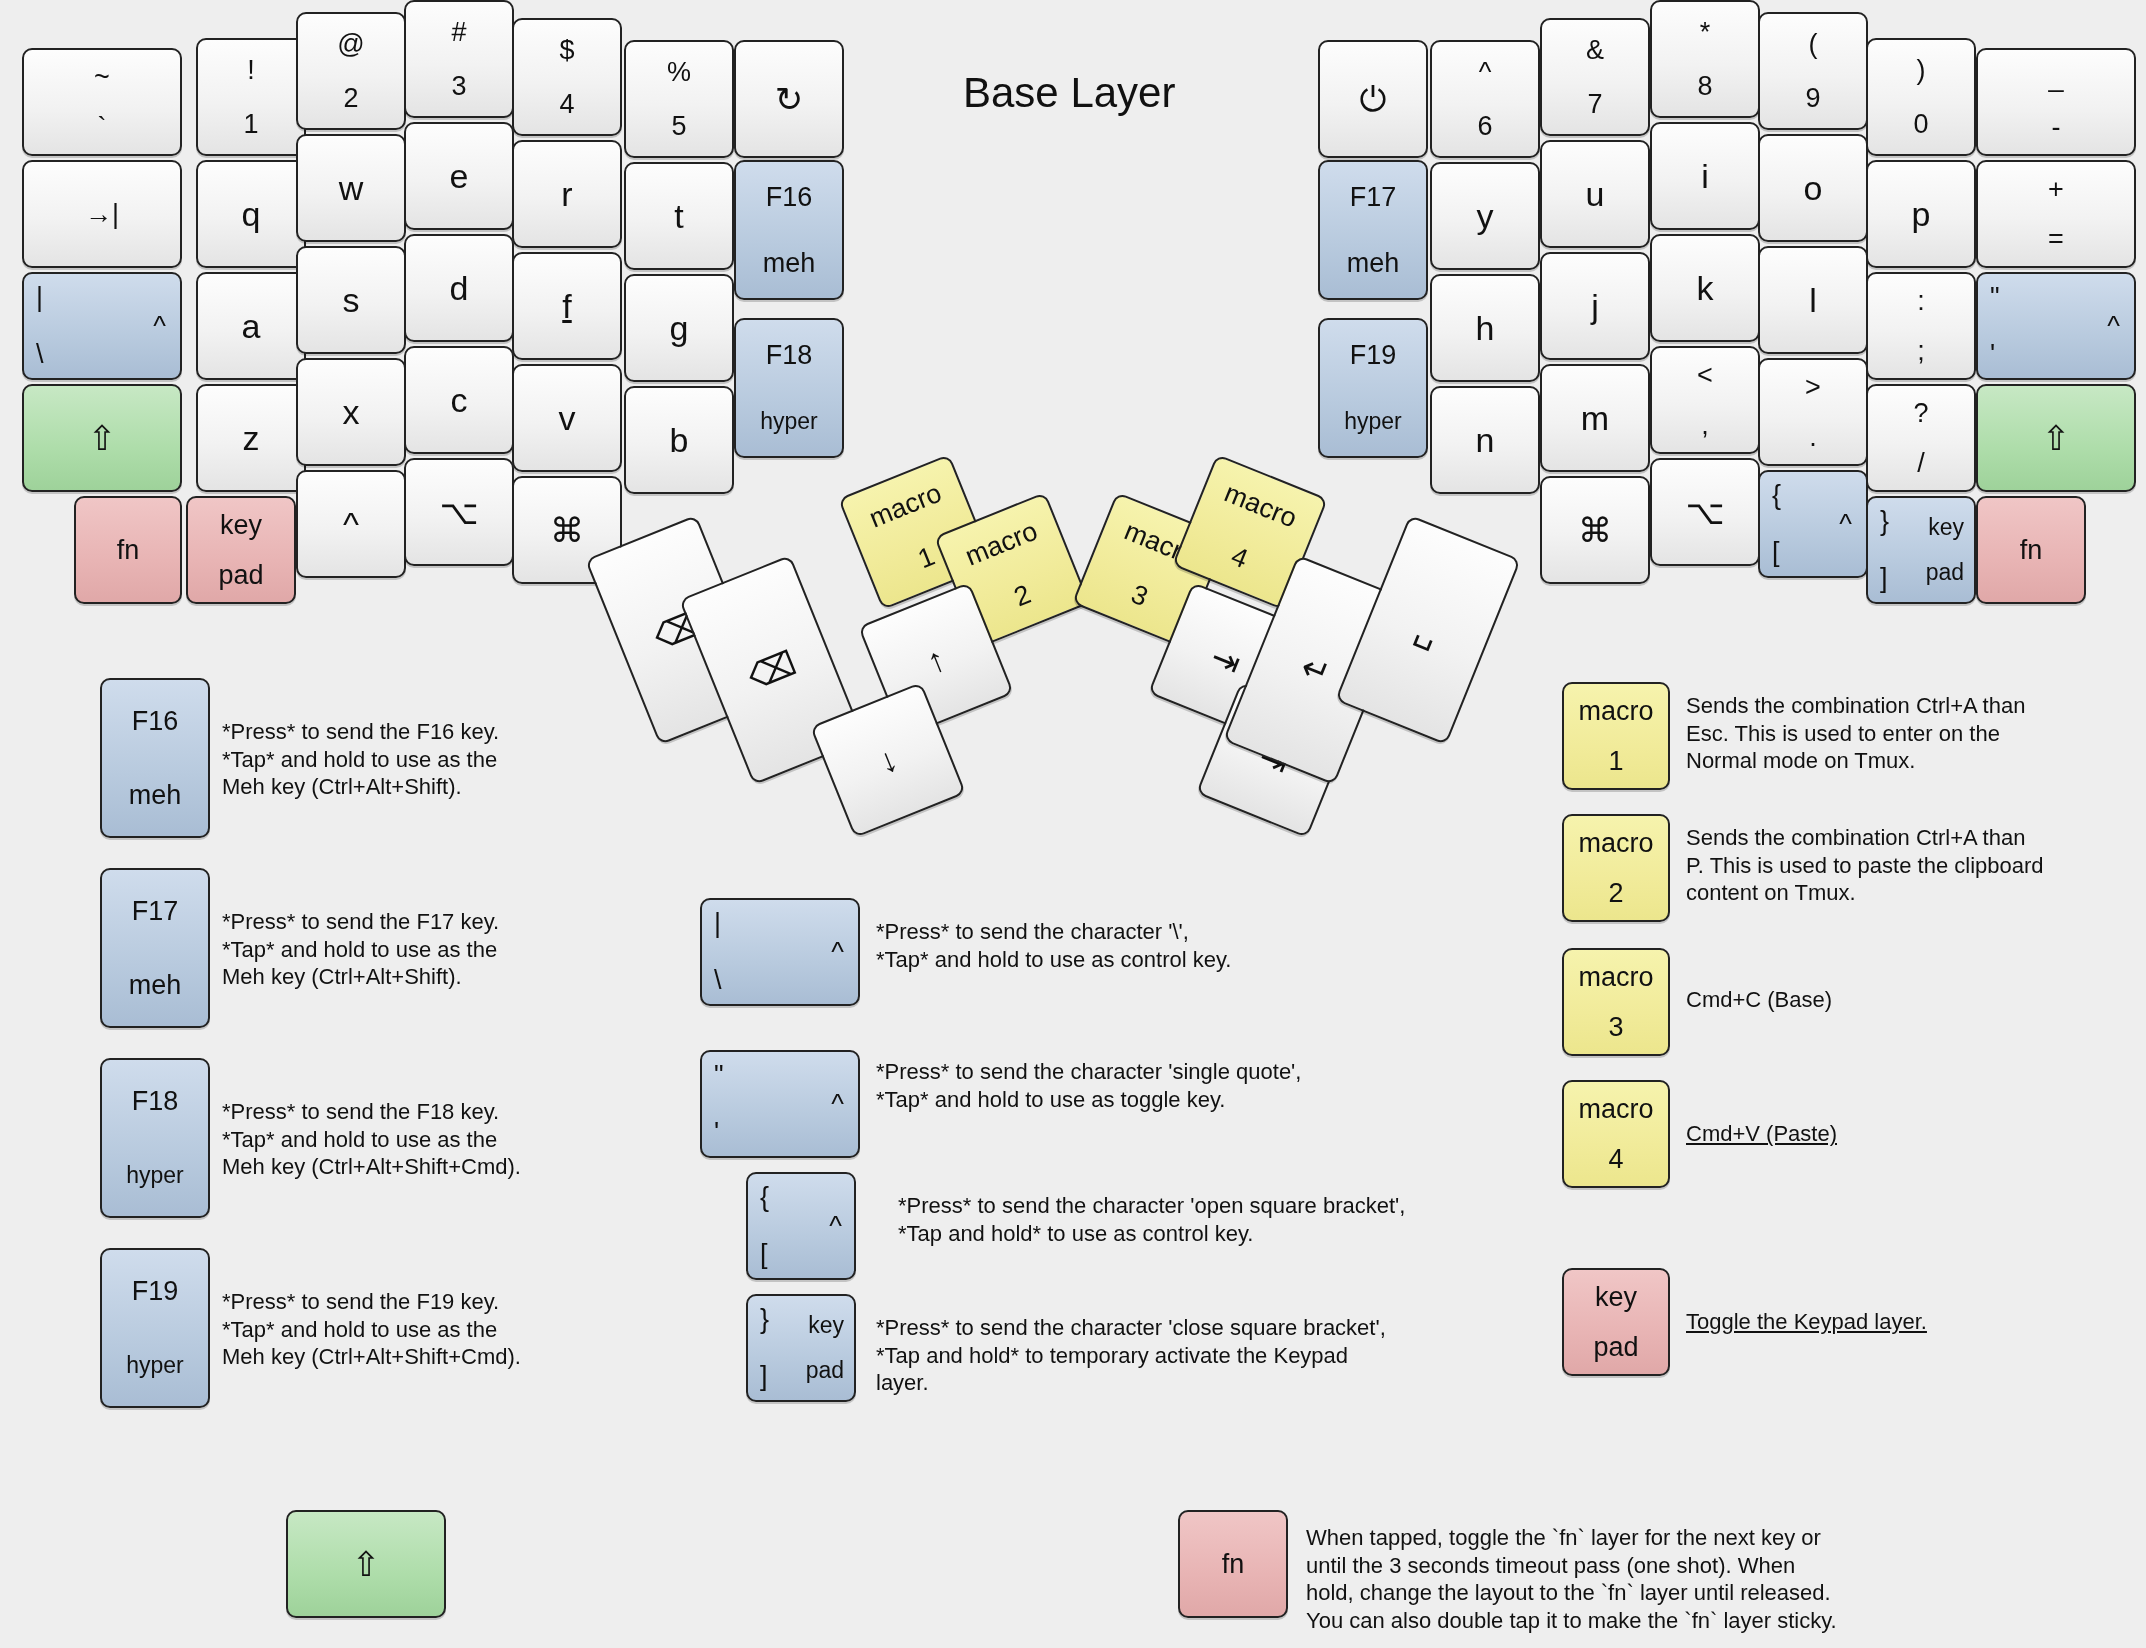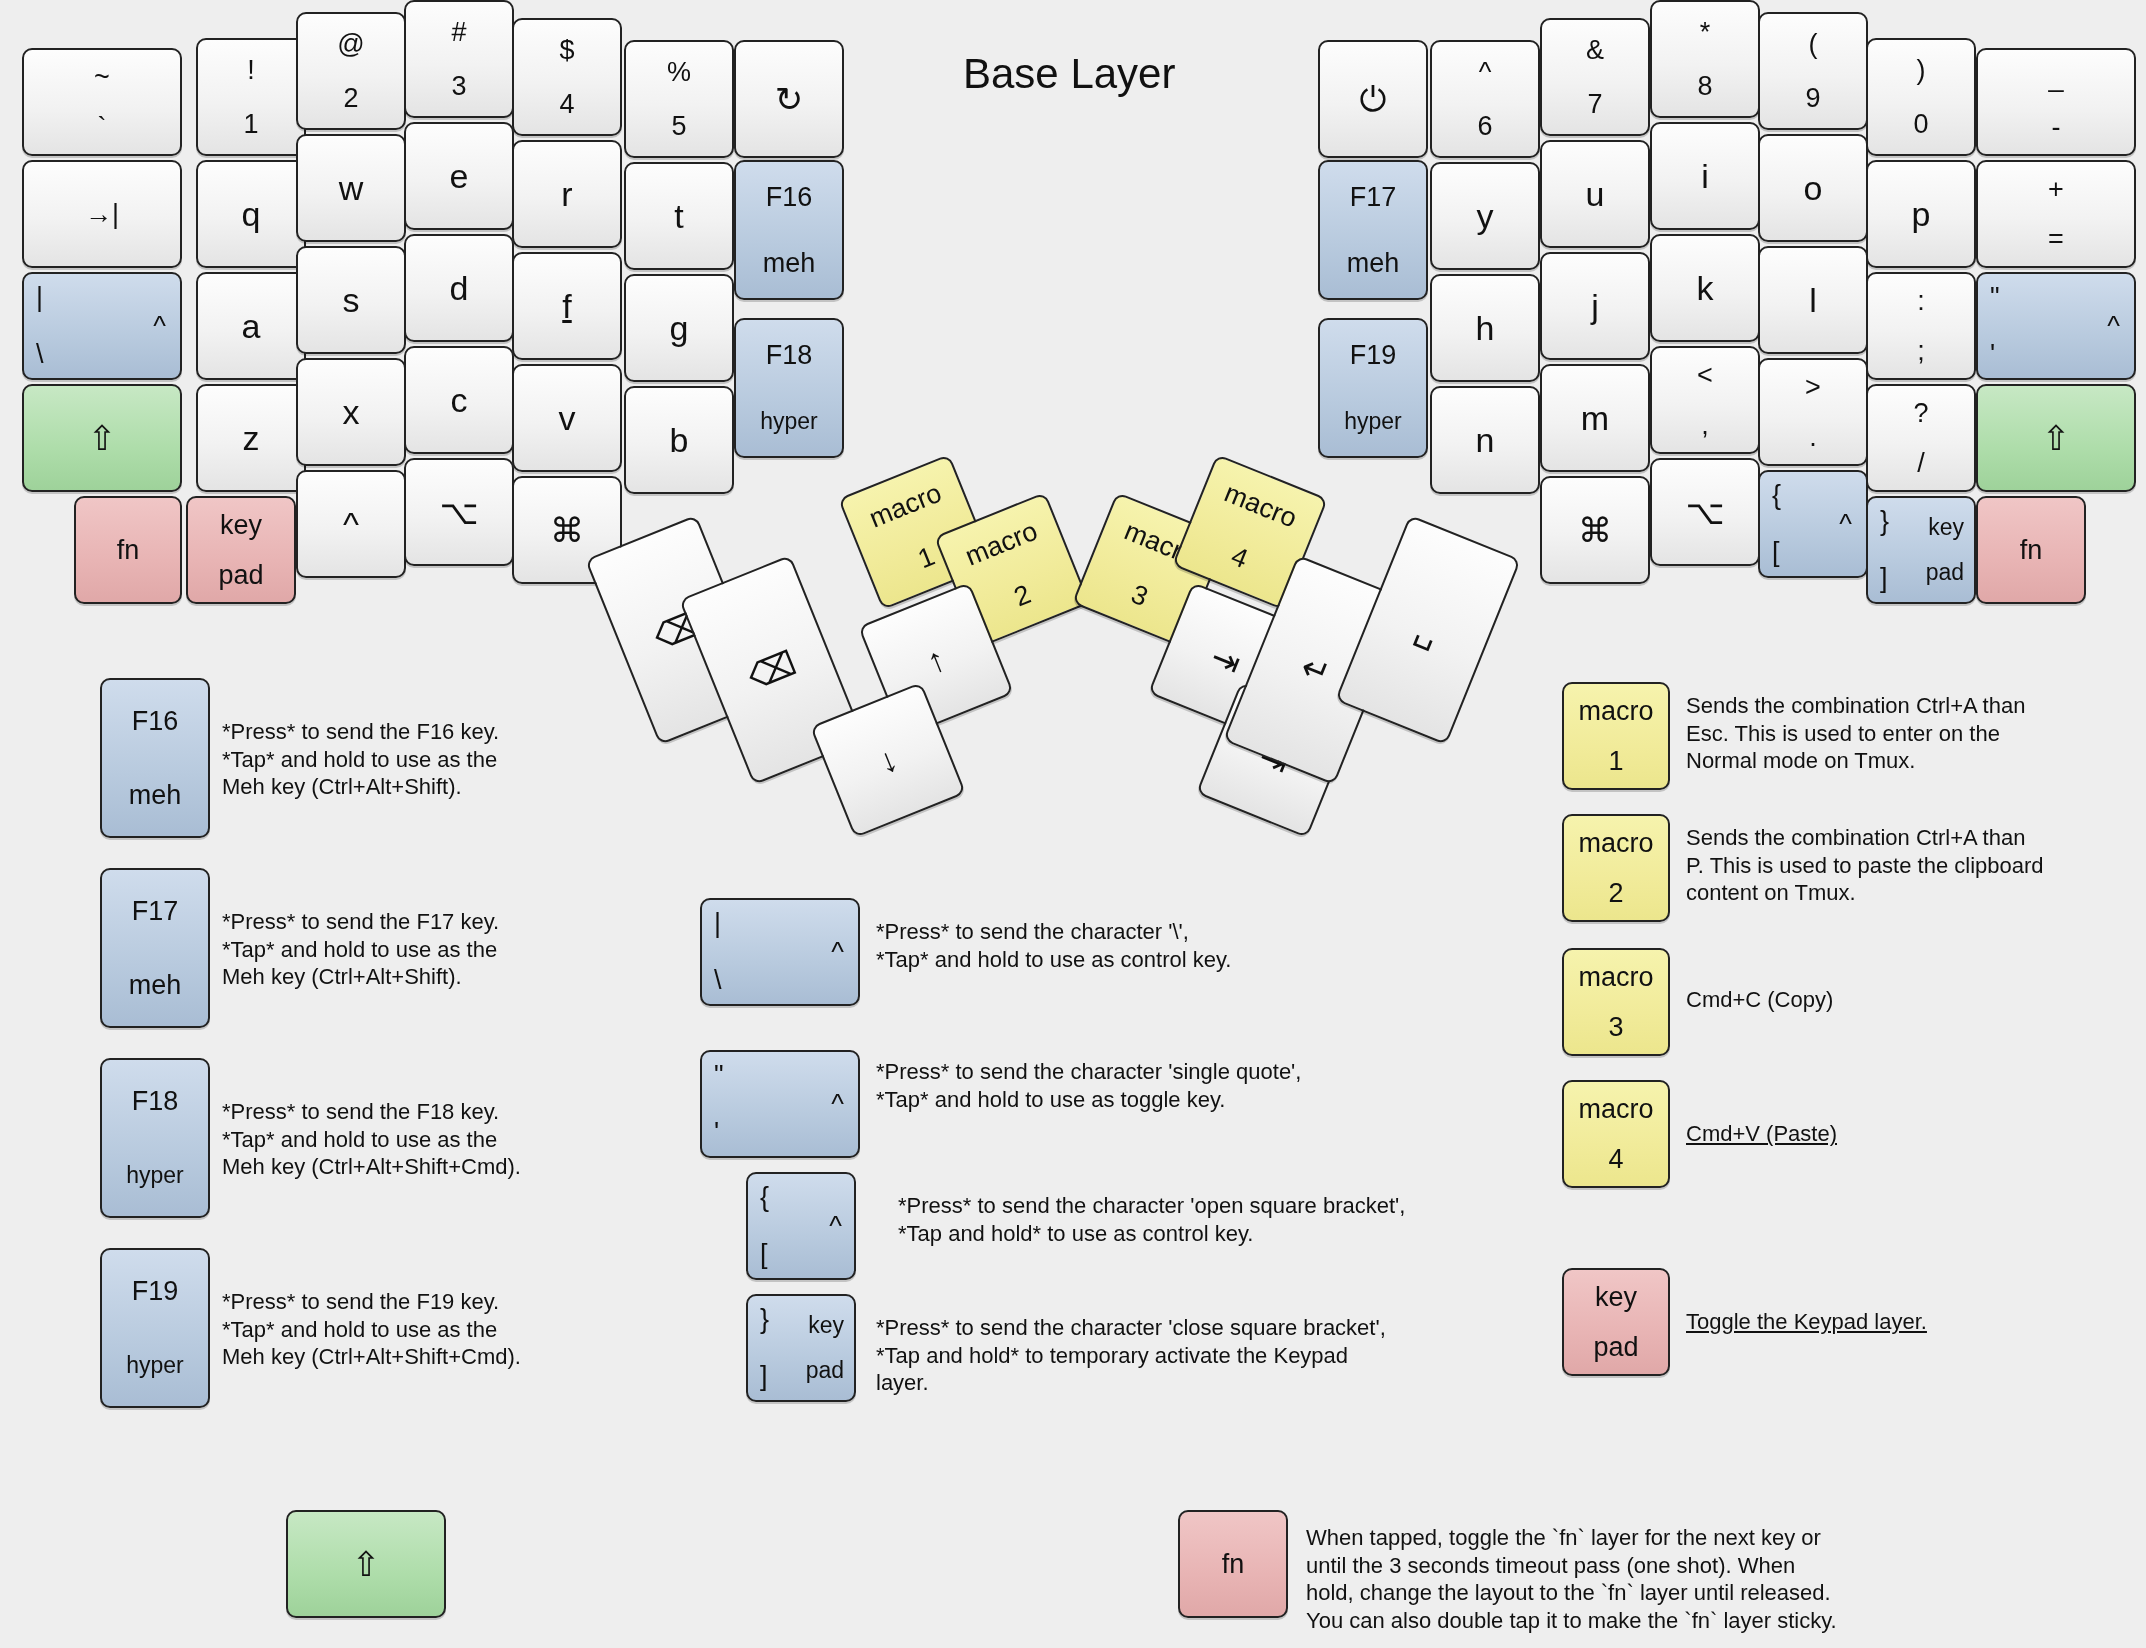--- a/index.html
+++ b/index.html
@@ -67,20 +67,21 @@
   .two-row-bot {
     left: 0; right: 0;
     top: 74%;
     text-align: center;
     transform: translateY(-50%);
   }
   .title {
     position: absolute;
     font-size: 42px;
     color: #111;
+    margin-top: 19px;
   }
   .note {
     position: absolute;
     font-size: 22px;
     line-height: 1.25;
     color: #111;
     white-space: pre-line;
   }
   .uline { text-decoration: underline; }
   .legend-key { position: absolute; }
@@ -447,21 +448,21 @@
     <span class="lbl two-row-bot">2</span>
   </div>
   <div class="note" style="left:1686px; top:824px; width:420px;">Sends the combination Ctrl+A than
 P. This is used to paste the clipboard
 content on Tmux.</div>
 
   <div class="key yellow legend-key" style="left:1562px; top:948px; width:108px; height:108px;">
     <span class="lbl two-row-top">macro</span>
     <span class="lbl two-row-bot">3</span>
   </div>
-  <div class="note" style="left:1686px; top:986px; width:420px;">Cmd+C (Copy)</div>
+  <div class="note" style="left:1686px; top:986px; width:420px;">Cmd+C (Base)</div>
 
   <div class="key yellow legend-key" style="left:1562px; top:1080px; width:108px; height:108px;">
     <span class="lbl two-row-top">macro</span>
     <span class="lbl two-row-bot">4</span>
   </div>
   <div class="note" style="left:1686px; top:1120px; width:420px;text-decoration:underline;">Cmd+V (Paste)</div>
 
   <div class="key pink legend-key" style="left:1562px; top:1268px; width:108px; height:108px;">
     <span class="lbl two-row-top">key</span>
     <span class="lbl two-row-bot">pad</span>

